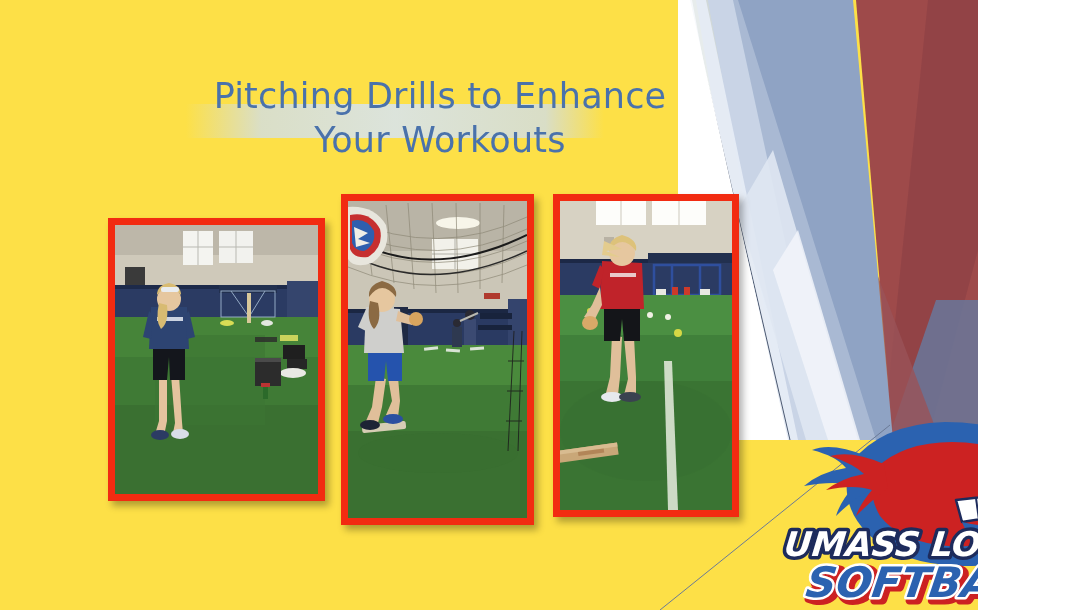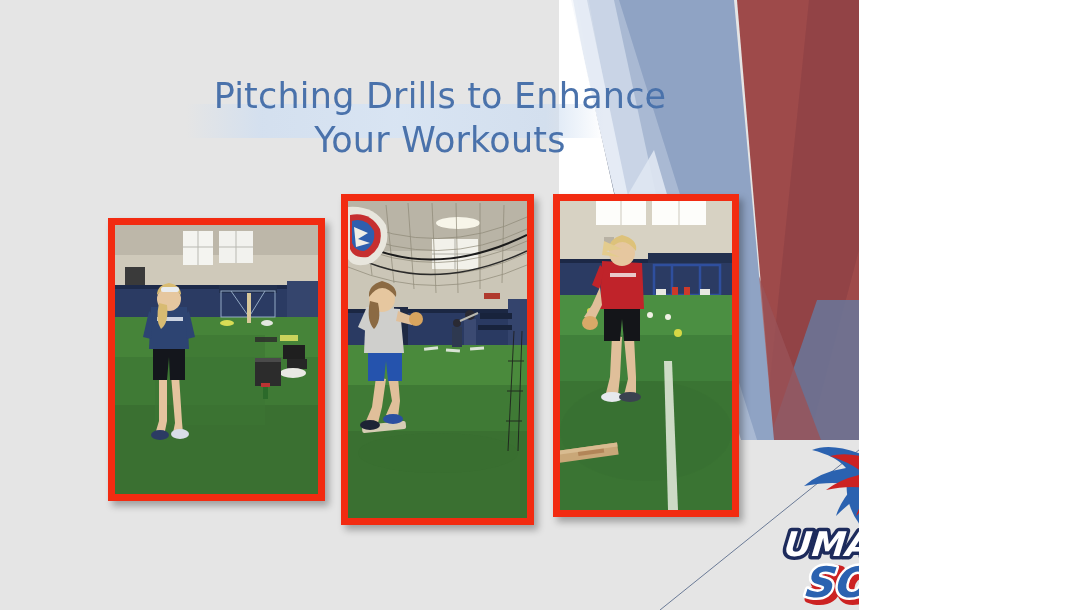--- a/index.html
+++ b/index.html
@@ -5,23 +5,23 @@
   html, body {
     margin: 0;
     padding: 0;
     background: #ffffff;
   }
   body {
     font-family: "Liberation Sans", sans-serif;
   }
   #slide {
     position: relative;
-    width: 859px;
+    width: 978px;
     height: 610px;
-    background: #e5e5e5;
+    background: #fde047;
     overflow: hidden;
   }
 
   
   .bg-deco {
     position: absolute;
     top: 0;
     right: 0;
     width: 300px;
     height: 470px;

